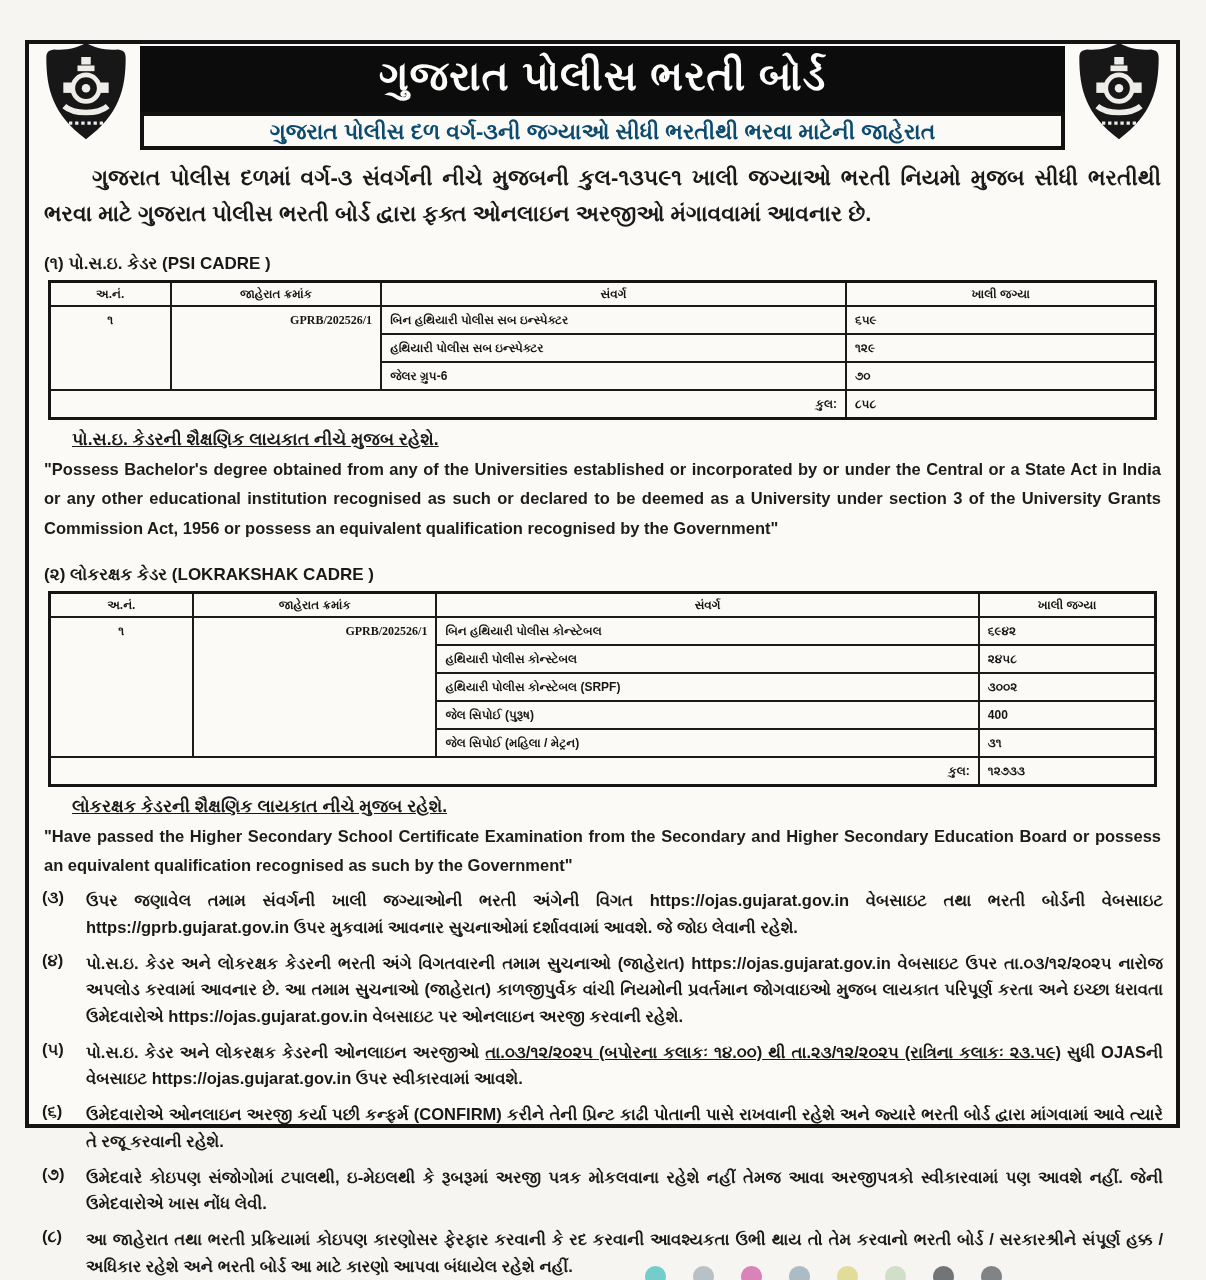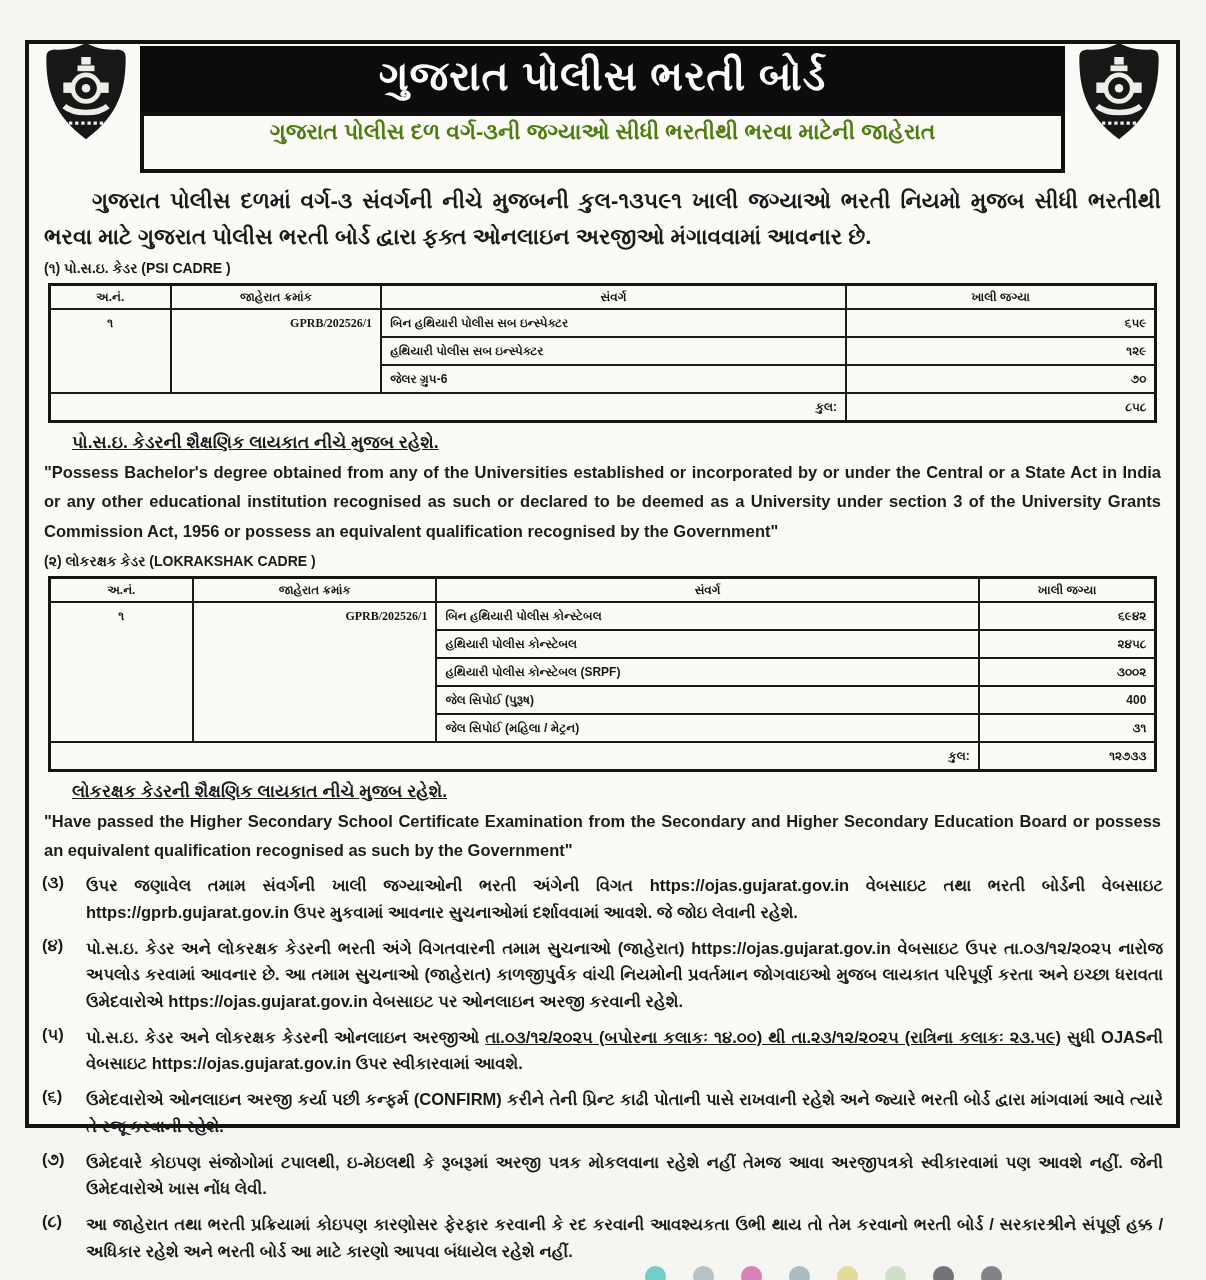--- a/index.html
+++ b/index.html
@@ -19,42 +19,42 @@
   .badge{width:88px;height:102px;flex:0 0 auto;margin-top:-6px;}
   .title-block{flex:1;min-width:0;}
   .title-bar{
     background:#0c0c0c;color:#fdfdfb;text-align:center;
     font-size:41px;font-weight:bold;letter-spacing:1px;
     padding:8px 0 13px;line-height:1.1;
   }
   .subtitle-bar{
     box-sizing:border-box;border:4px solid #121212;background:#fbfaf7;
     text-align:center;font-size:22px;font-weight:bold;
-    padding:3px 0 24px;color:#4d7c0f;
+    padding:3px 0 1px;color:#0c4a6e;
   }
   
   .intro{
     font-size:22px;line-height:1.65;text-align:justify;font-weight:600;
     margin:10px 2px 4px;text-indent:48px;
   }
-  .cadre-label{font-size:14px;font-weight:bold;margin:4px 2px 6px;}
+  .cadre-label{font-size:17px;font-weight:bold;margin:21px 2px 6px;}
   
   table.vac{
     width:99%;margin:0 auto 6px;border-collapse:collapse;
     border:3px solid #151515;font-size:12px;
   }
   table.vac th,table.vac td{
     border:2.4px solid #1b1b1b;padding:6px 8px;color:#161616;
   }
   table.vac th{font-weight:bold;text-align:center;padding:4px 6px;}
   td.c{text-align:center;font-weight:bold;}
   td.cadre{font-weight:600;}
   td.adv{font-weight:bold;vertical-align:top;font-family:"Liberation Serif","DejaVu Serif",serif;text-align:right;}
   td.total-label{text-align:right;font-weight:bold;padding-right:14px;}
-  td.vacnum{text-align:right;font-weight:bold;}
+  td.vacnum{text-align:left;font-weight:bold;}
   
   .qual-head{
     font-size:17.5px;font-weight:bold;text-decoration:underline;
     margin:9px 2px 5px 30px;
   }
   .qual-text{
     font-size:16.5px;font-weight:bold;line-height:1.8;text-align:justify;
     margin:2px 2px 6px;color:#1c1c1c;
   }
   

